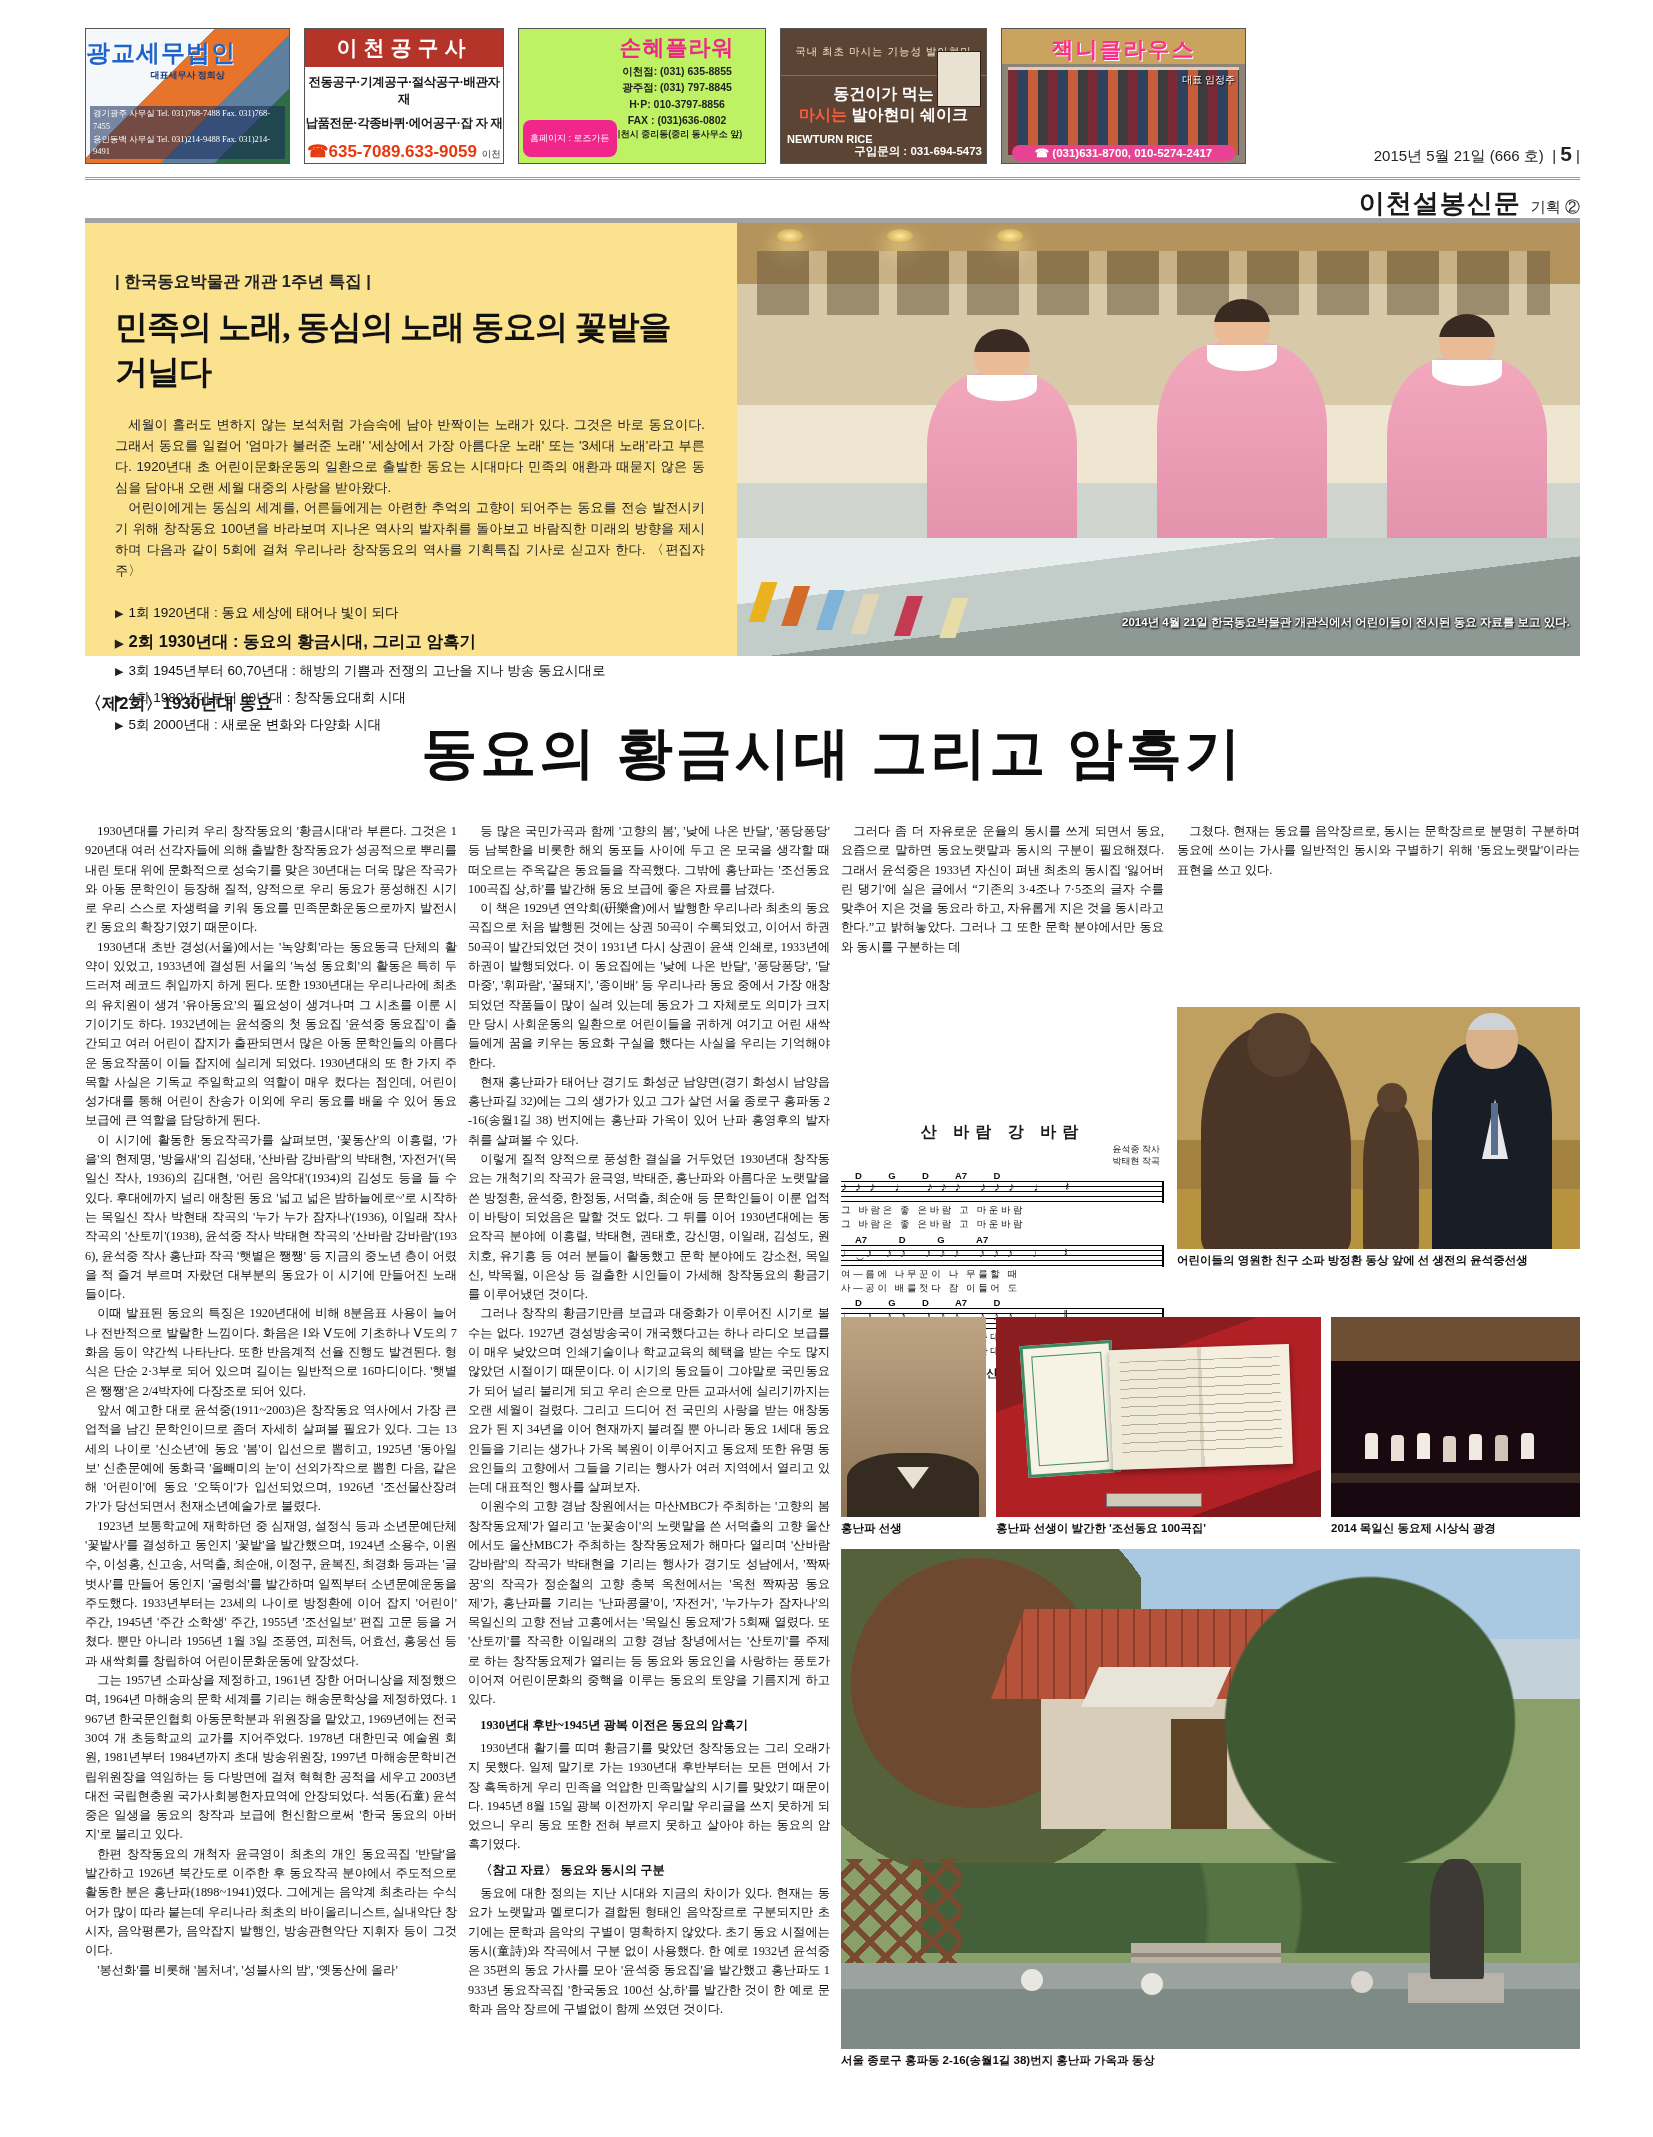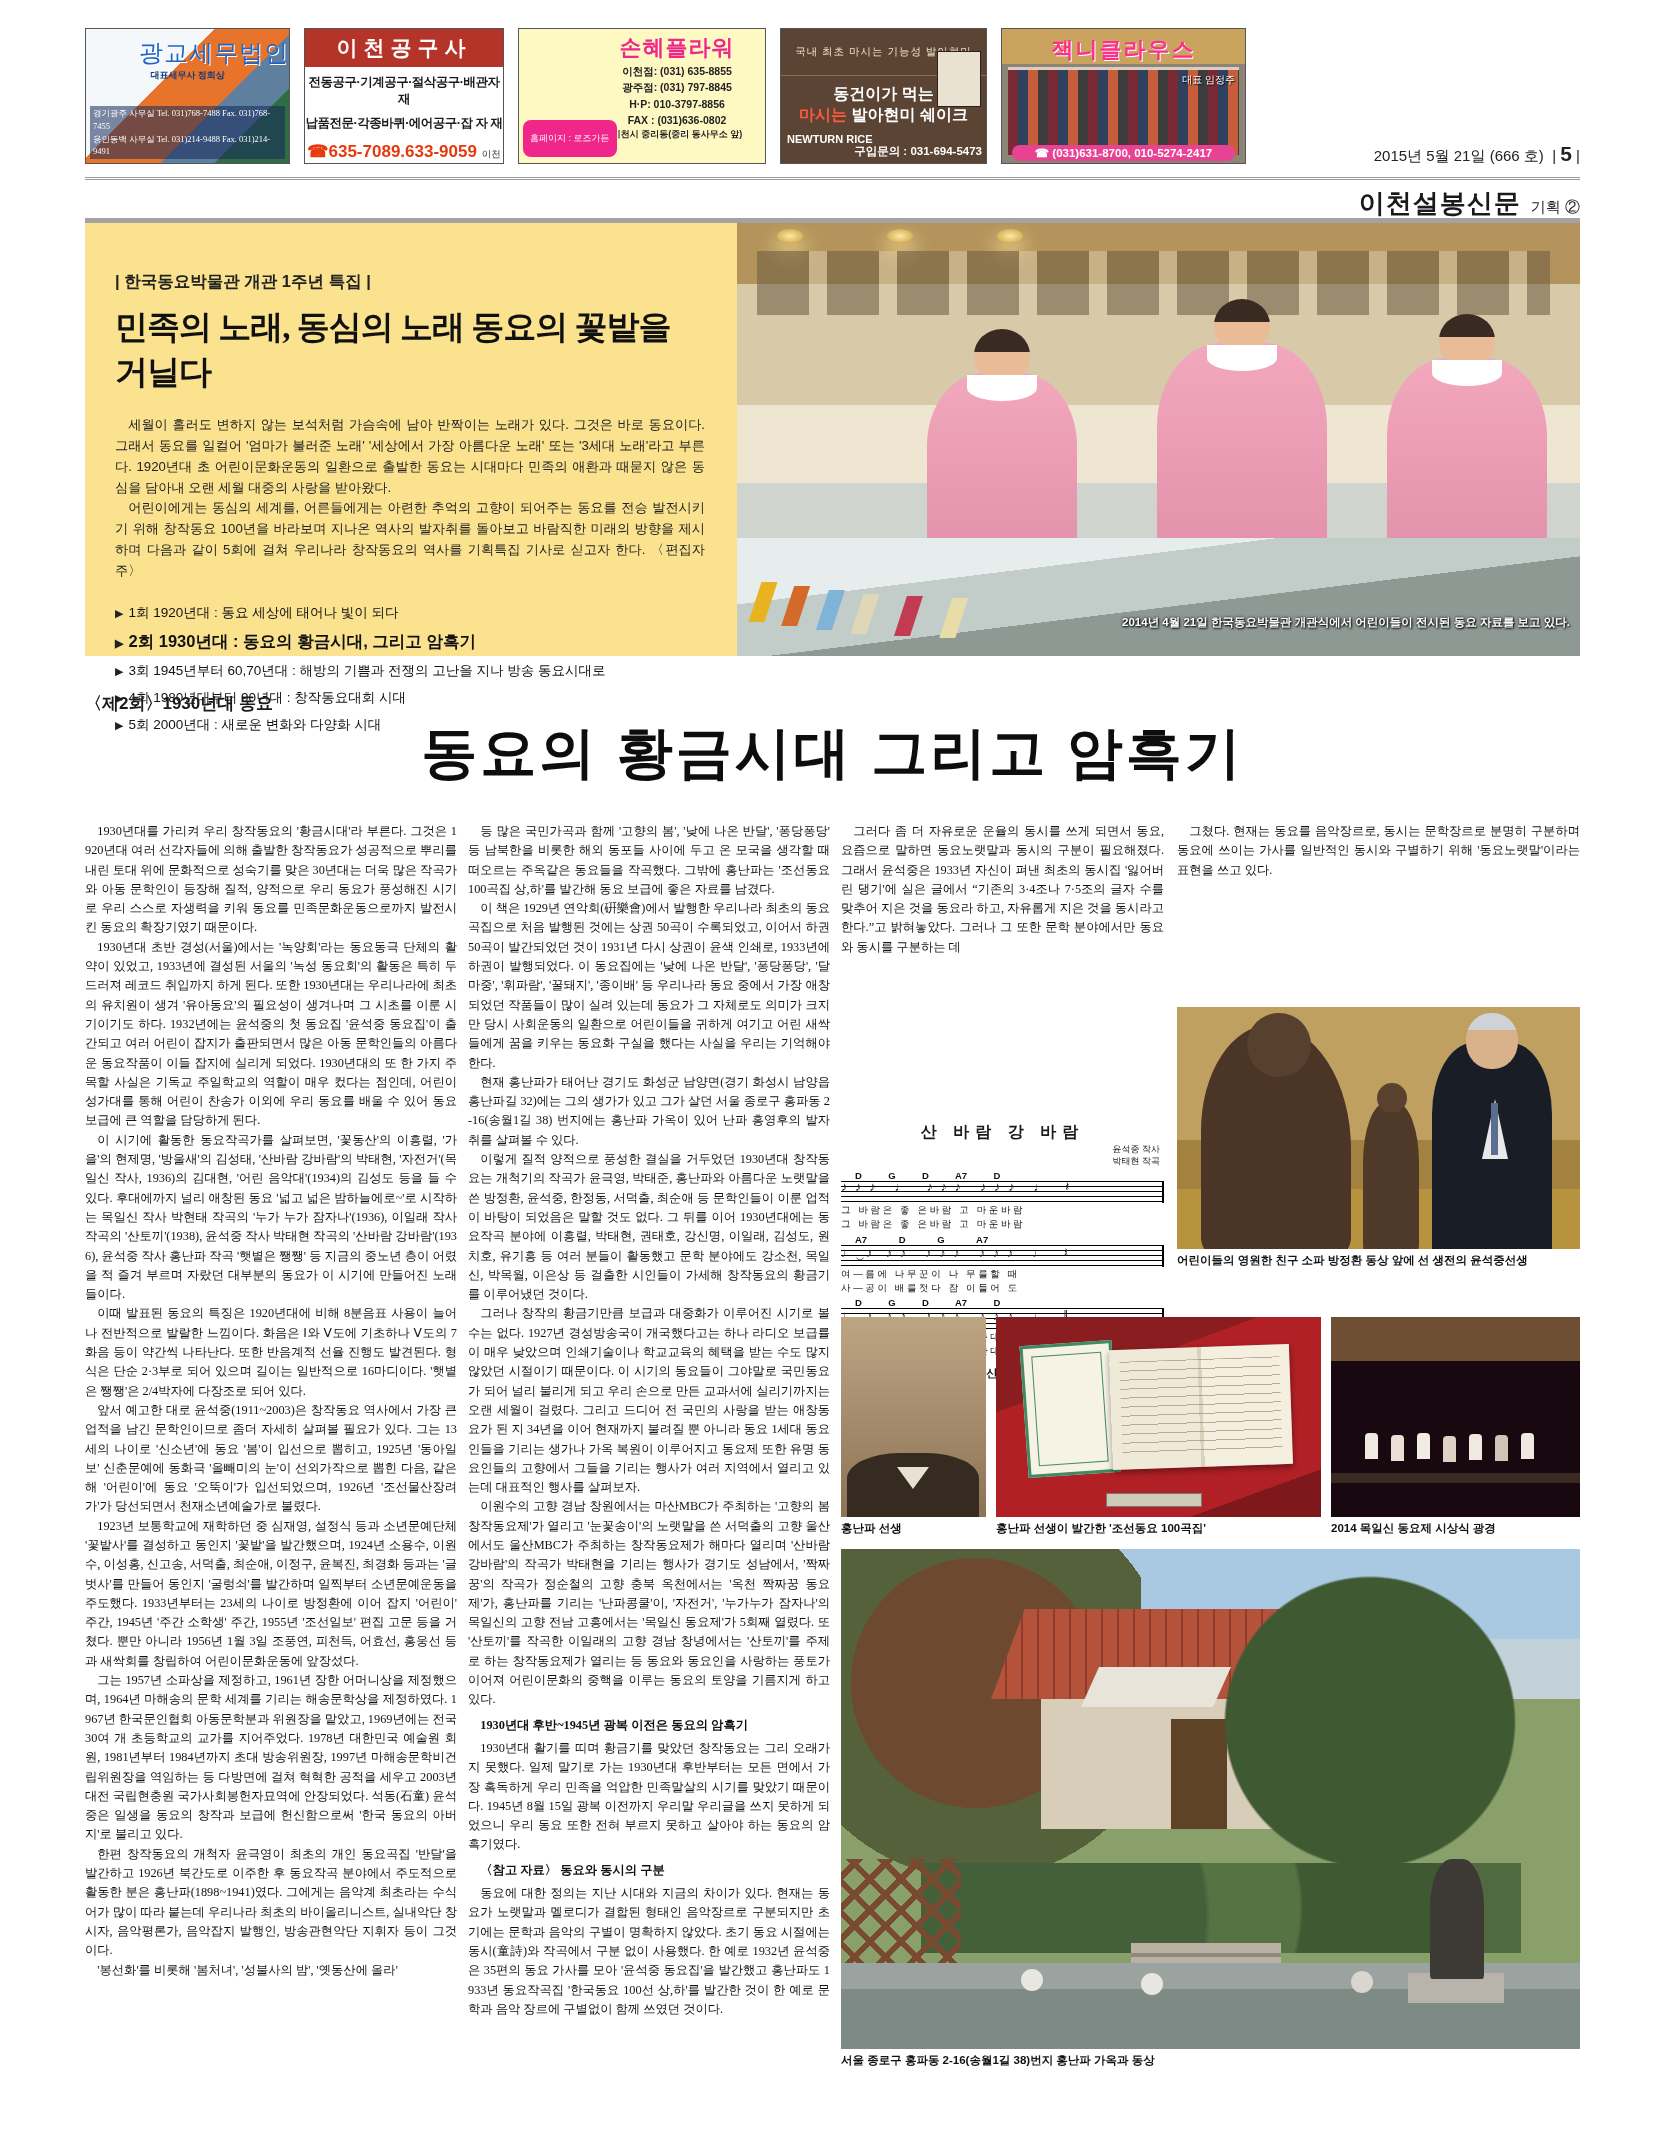--- a/index.html
+++ b/index.html
@@ -5,28 +5,28 @@
   * { margin:0; padding:0; box-sizing:border-box; }
   html,body { background:#e9e9e9; }
   .page { position:relative; width:1653px; height:2137px; background:#ffffff;
           font-family:"Liberation Serif", serif; color:#1a1a1a; overflow:hidden; margin:0 auto; }
   .sans { font-family:"Liberation Sans", sans-serif; }
 
   
   .ads { position:absolute; top:28px; left:85px; width:1495px; height:136px; display:flex; gap:14px; }
   .ad { border:1px solid #555; height:136px; overflow:hidden; position:relative; }
   .ad1 { width:205px; background:linear-gradient(135deg,#f4f8fb 0 38%, #e8732a 38% 62%, #5f7f9f 62% 78%, #2f6e45 78%); }
-  .ad1-title { position:absolute; top:8px; left:0; right:0; text-align:right; font-weight:normal; font-size:24px; color:#1f64c8; letter-spacing:1px; text-shadow:1px 1px 0 #fff; }
+  .ad1-title { position:absolute; top:8px; left:0; right:0; text-align:left; font-weight:bold; font-size:24px; color:#1f64c8; letter-spacing:1px; text-shadow:1px 1px 0 #fff; }
   .ad1-sub { position:absolute; top:40px; left:0; right:0; text-align:center; font-size:9px; color:#123a7a; font-weight:bold; }
   .ad1-tel { position:absolute; bottom:4px; left:4px; right:4px; font-size:8.5px; color:#fff; background:rgba(20,40,90,.55); line-height:1.5; padding:1px 3px; }
   .ad2 { width:200px; background:#fff; }
   .ad2-head { background:#b5342a; color:#fff; text-align:center; font-weight:bold; font-size:21px; letter-spacing:6px; padding:5px 0; }
   .ad2-line { text-align:center; font-weight:bold; font-size:12.5px; padding-top:7px; letter-spacing:-0.5px; }
   .ad2-tel { text-align:center; color:#e8380d; font-weight:bold; font-size:17px; padding-top:9px; }
-  .ad3 { width:248px; background:#fef9c3; display:flex; }
+  .ad3 { width:248px; background:#bef264; display:flex; }
   .ad3-flowers { width:70px; background:radial-gradient(circle at 30% 30%,#d93a7c 8px,transparent 9px),radial-gradient(circle at 65% 20%,#7a3bbf 7px,transparent 8px),radial-gradient(circle at 45% 55%,#e8b githube 0,transparent 0),radial-gradient(circle at 55% 60%,#e8b31e 8px,transparent 9px),radial-gradient(circle at 30% 80%,#cf2b2b 9px,transparent 10px),radial-gradient(circle at 75% 75%,#2e8b44 10px,transparent 11px),linear-gradient(#ffffff,#eef6ee); }
   .ad3-body { flex:1; padding:4px 6px; }
   .ad3-title { color:#f0268b; font-weight:bold; font-size:22px; text-align:center; letter-spacing:1px; }
   .ad3-line { font-size:10.5px; font-weight:bold; color:#222; line-height:1.55; text-align:center; }
   .ad3-badge { position:absolute; left:4px; bottom:6px; background:#f0268b; color:#fff; font-size:9px; border-radius:8px; padding:12px 7px; }
   .ad4 { width:207px; background:#5c4434; color:#f3e2c8; }
   .ad4-top { font-size:10.5px; text-align:center; padding:16px 2px; border-bottom:1px solid #8a6f58; letter-spacing:1px; }
   .ad4-script { font-size:16px; text-align:center; padding-top:8px; font-weight:bold; color:#fff; line-height:1.3; }
   .ad4-red { color:#ff5a3c; font-weight:bold; }
   .ad4-brand { position:absolute; left:6px; bottom:18px; font-size:11px; font-weight:bold; color:#fff; font-family:"Liberation Sans",sans-serif; }

